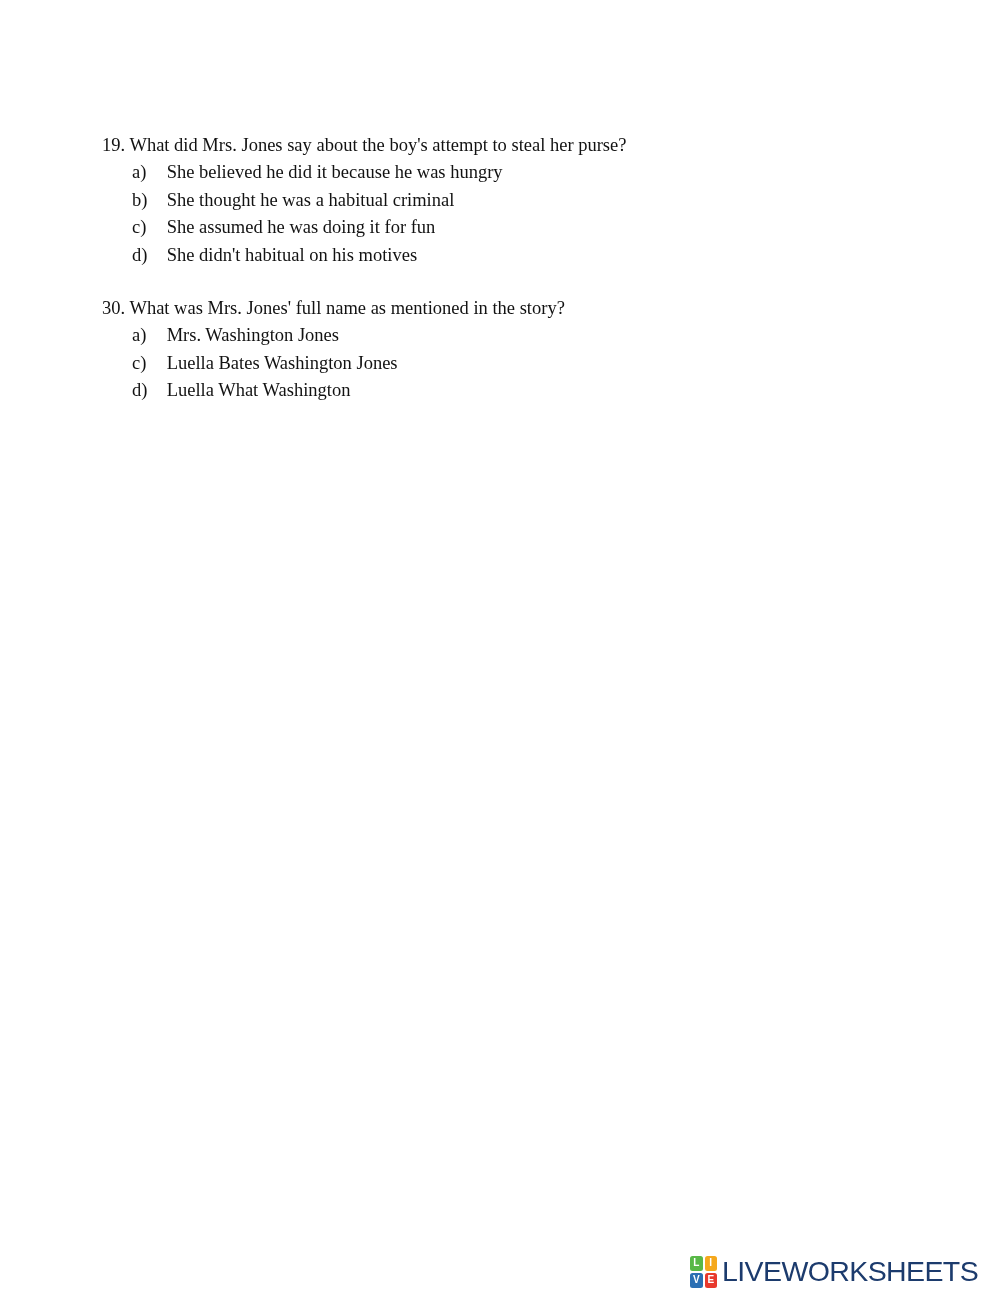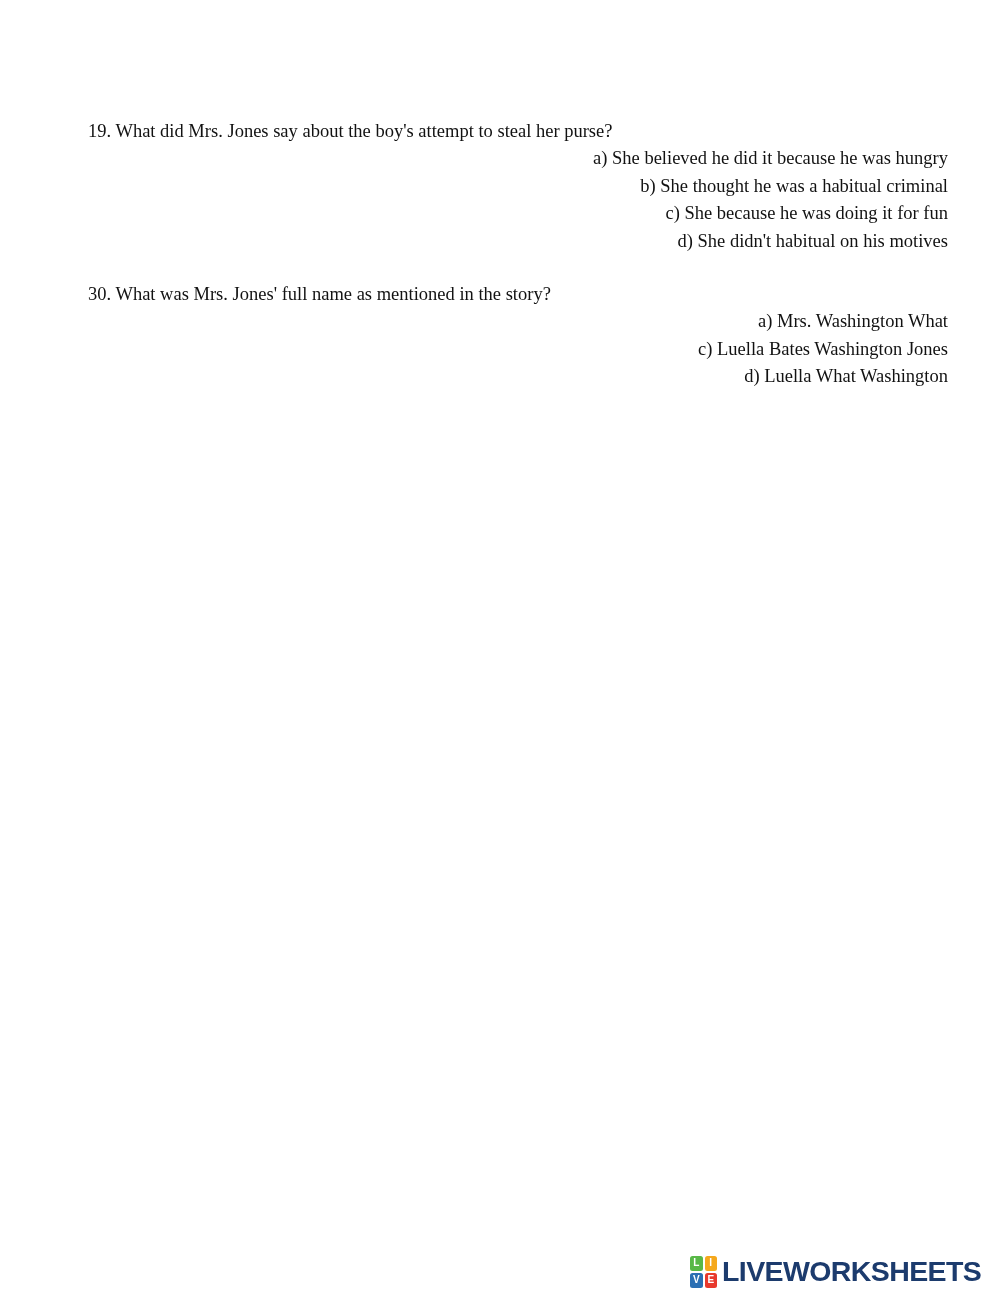--- a/index.html
+++ b/index.html
@@ -16,26 +16,26 @@
     overflow: hidden;
   }
   .content {
     position: absolute;
     left: 88px;
     top: 118px;
     width: 860px;
     font-size: 18.5px;
     line-height: 27.4px;
   }
-  .question-block { margin: 0; }
+  .question-block { margin: 14px; }
   .question-block + .question-block { margin-top: 26px; }
   .q-line { white-space: nowrap; }
   .q-num { display: inline; }
   .q-text { display: inline; }
-  .options { margin: 0; padding: 0; text-align: right; }
+  .options { margin: 0; padding: 0; }
   .option {
     padding-left: 30px;
     white-space: nowrap;
     cursor: pointer;
   }
   .opt-letter {
     display: inline-block;
     width: 30px;
   }
   .opt-text { display: inline; }
@@ -64,21 +64,21 @@
     align-items: center;
     justify-content: center;
     color: #ffffff;
     font-family: "Liberation Sans", sans-serif;
     font-weight: bold;
     font-size: 10px;
     line-height: 1;
   }
   .logo-wordmark {
     font-family: "Liberation Sans", sans-serif;
-    font-weight: bold;
+    font-weight: normal;
     font-size: 28.5px;
     letter-spacing: -0.6px;
     line-height: 1;
     white-space: nowrap;
   }
 </style>
 </head>
 <body>
 
 <div class="content">
@@ -92,38 +92,38 @@
       <div class="option">
         <span class="opt-letter">a)</span>
         <span class="opt-text">She believed he did it because he was hungry</span>
       </div>
       <div class="option">
         <span class="opt-letter">b)</span>
         <span class="opt-text">She thought he was a habitual criminal</span>
       </div>
       <div class="option">
         <span class="opt-letter">c)</span>
-        <span class="opt-text">She because he was doing it for fun</span>
+        <span class="opt-text">She assumed he was doing it for fun</span>
       </div>
       <div class="option">
         <span class="opt-letter">d)</span>
         <span class="opt-text">She didn't habitual on his motives</span>
       </div>
     </div>
   </section>
 
   <section class="question-block">
     <div class="q-line">
       <span class="q-num">30.</span>
       <span class="q-text">What was Mrs. Jones' full name as mentioned in the story?</span>
     </div>
     <div class="options">
       <div class="option">
         <span class="opt-letter">a)</span>
-        <span class="opt-text">Mrs. Washington What</span>
+        <span class="opt-text">Mrs. Washington Jones</span>
       </div>
       <div class="option">
         <span class="opt-letter">c)</span>
         <span class="opt-text">Luella Bates Washington Jones</span>
       </div>
       <div class="option">
         <span class="opt-letter">d)</span>
         <span class="opt-text">Luella What Washington</span>
       </div>
     </div>

